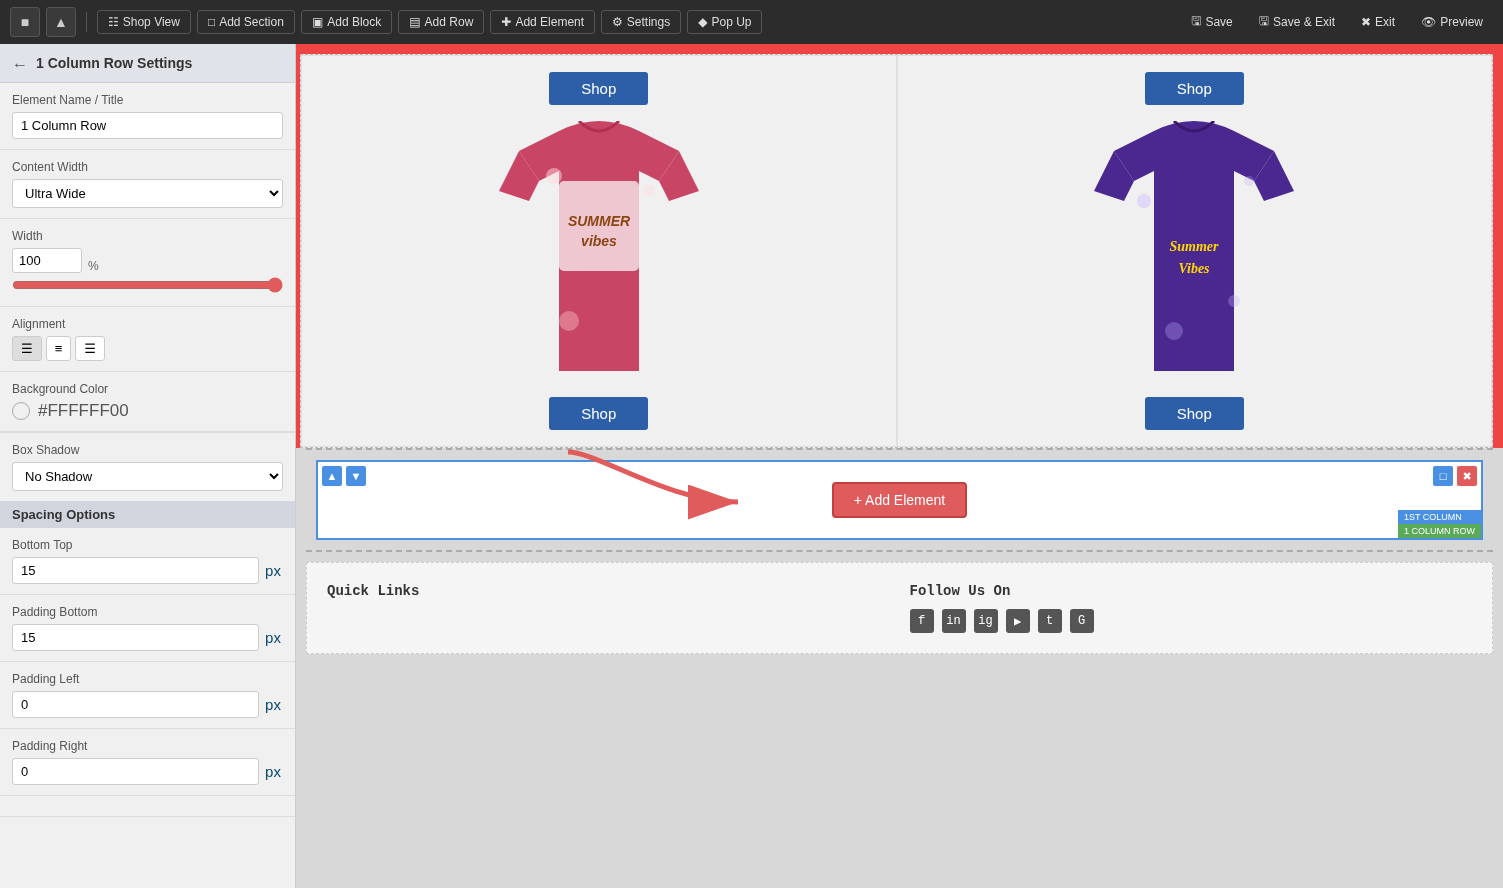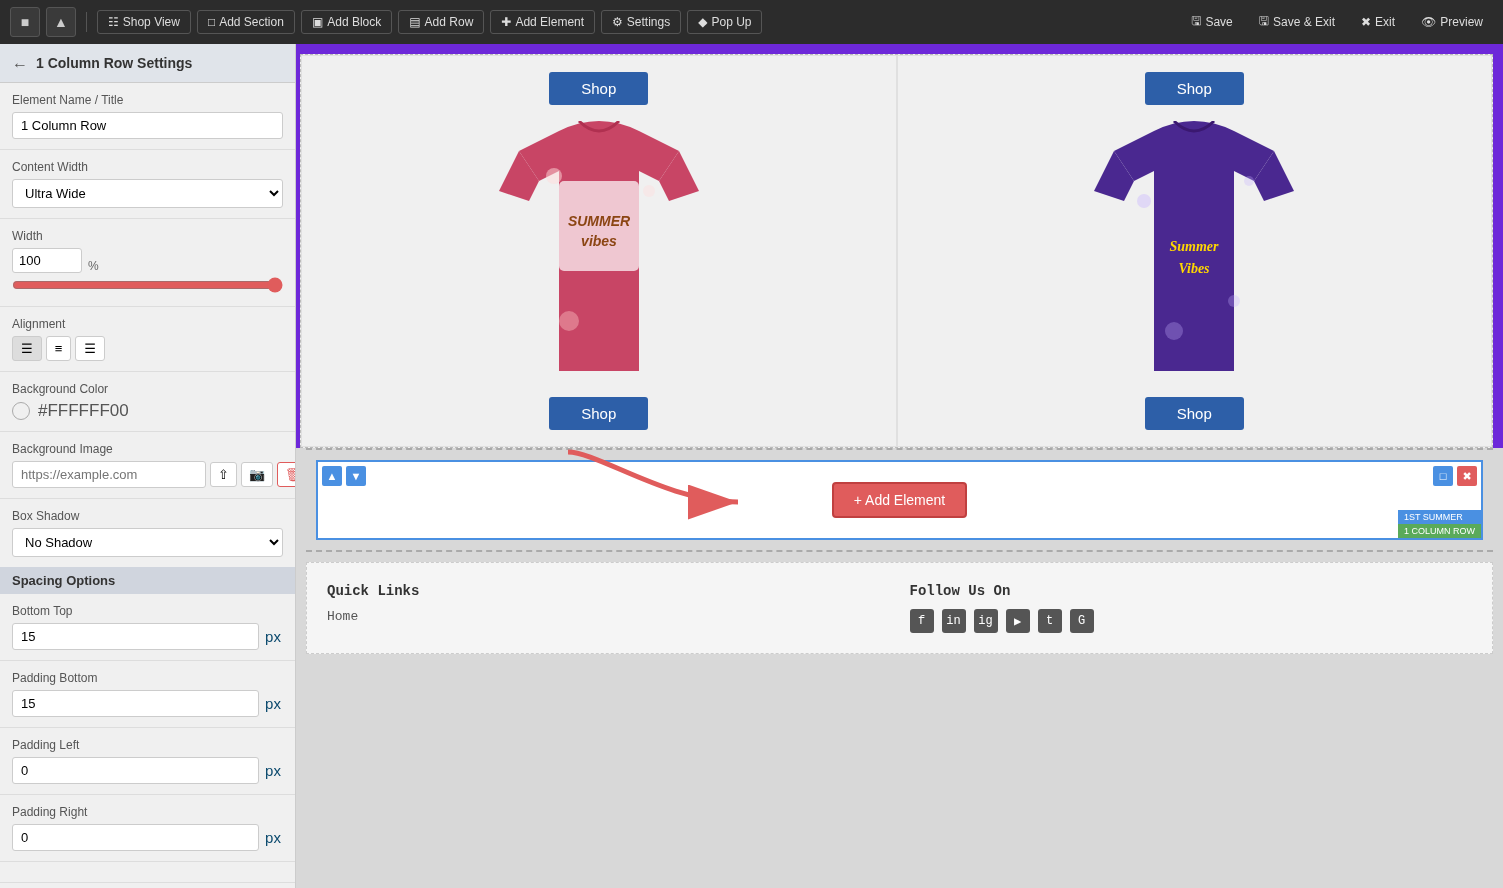--- a/index.html
+++ b/index.html
@@ -327,29 +327,20 @@
 
     <div class="panel-section">
       <div class="panel-label">Background Color</div>
       <div class="color-row">
         <div class="color-swatch" style="background: rgba(255,255,255,0); border: 1px solid #aaa;"></div>
         <span class="color-label">#FFFFFF00</span>
       </div>
     </div>
     <div class="divider"></div>
 
-    <div class="panel-section">
-      <div class="panel-label">Background Image</div>
-      <div class="bg-image-row">
-        <input class="bg-image-input" type="text" placeholder="https://example.com" style="">
-        <button class="bg-image-btn">⇧</button>
-        <button class="bg-image-btn">📷</button>
-        <button class="bg-image-btn danger">🗑</button>
-      </div>
-    </div>
     <div class="divider"></div>
 
     <div class="panel-section">
       <div class="panel-label">Box Shadow</div>
       <select class="panel-select">
         <option>No Shadow</option>
         <option>Light</option>
         <option>Medium</option>
         <option>Heavy</option>
       </select>
@@ -397,21 +388,21 @@
       
       
     </div>
     <div class="divider"></div>
 
   </div>
 
   <div class="canvas-area">
     <div class="page-content">
 
-      <div style="background:#6d28d9; padding:10px 10px 0 4px;">
+      <div style="background:#ef4444; padding:10px 10px 0 4px;">
         <div style="background:#f0f0f0; display:grid; grid-template-columns:1fr 1fr; border:1px dashed #bbb;">
 
           <div style="padding:16px; display:flex; flex-direction:column; align-items:center; background:#f0f0f0; border:1px solid #e0e0e0;">
             <button class="shop-btn">Shop</button>
 
             <div style="position:relative; width:200px; height:260px;">
               <svg width="200" height="260" viewBox="0 0 200 260">
 
                 <path d="M40,60 L20,30 L60,10 Q80,0 100,0 Q120,0 140,10 L180,30 L160,60 L140,50 L140,250 L60,250 L60,50 Z" fill="#c84565"></path>
 
@@ -478,31 +469,30 @@
                 <marker id="arrowhead" markerWidth="10" markerHeight="7" refX="10" refY="3.5" orient="auto">
                   <polygon points="0 0, 10 3.5, 0 7" fill="#e05c5c"></polygon>
                 </marker>
               </defs>
               <path d="M 50,10 C 80,10 150,60 220,60" stroke="#e05c5c" stroke-width="5" fill="none" marker-end="url(#arrowhead)"></path>
             </svg>
 
             <button class="add-element-btn">+ Add Element</button>
 
             <div class="row-label-badges">
-              <div class="row-badge badge-blue">1ST SUMMER</div>
+              <div class="row-badge badge-blue">1ST COLUMN</div>
               <div class="row-badge badge-green">1 COLUMN ROW</div>
             </div>
           </div>
         </div>
       </div>
 
       <div style="background:#f5f5f5; margin:10px; padding:20px; display:grid; grid-template-columns:1fr 1fr; gap:20px; border:1px dashed #ccc;font-family:Liberation Mono, monospace;">
         <div>
           <h4 style="font-size:14px; color:#333; margin-bottom:10px;">Quick Links</h4>
-          <p style="font-size:13px; color:#555;">Home</p>
         </div>
         <div>
           <h4 style="font-size:14px; color:#333; margin-bottom:10px;">Follow Us On</h4>
           <div class="footer-icons">
             <div class="footer-icon">f</div>
             <div class="footer-icon">in</div>
             <div class="footer-icon">ig</div>
             <div class="footer-icon">▶</div>
             <div class="footer-icon">t</div>
             <div class="footer-icon">G</div>

